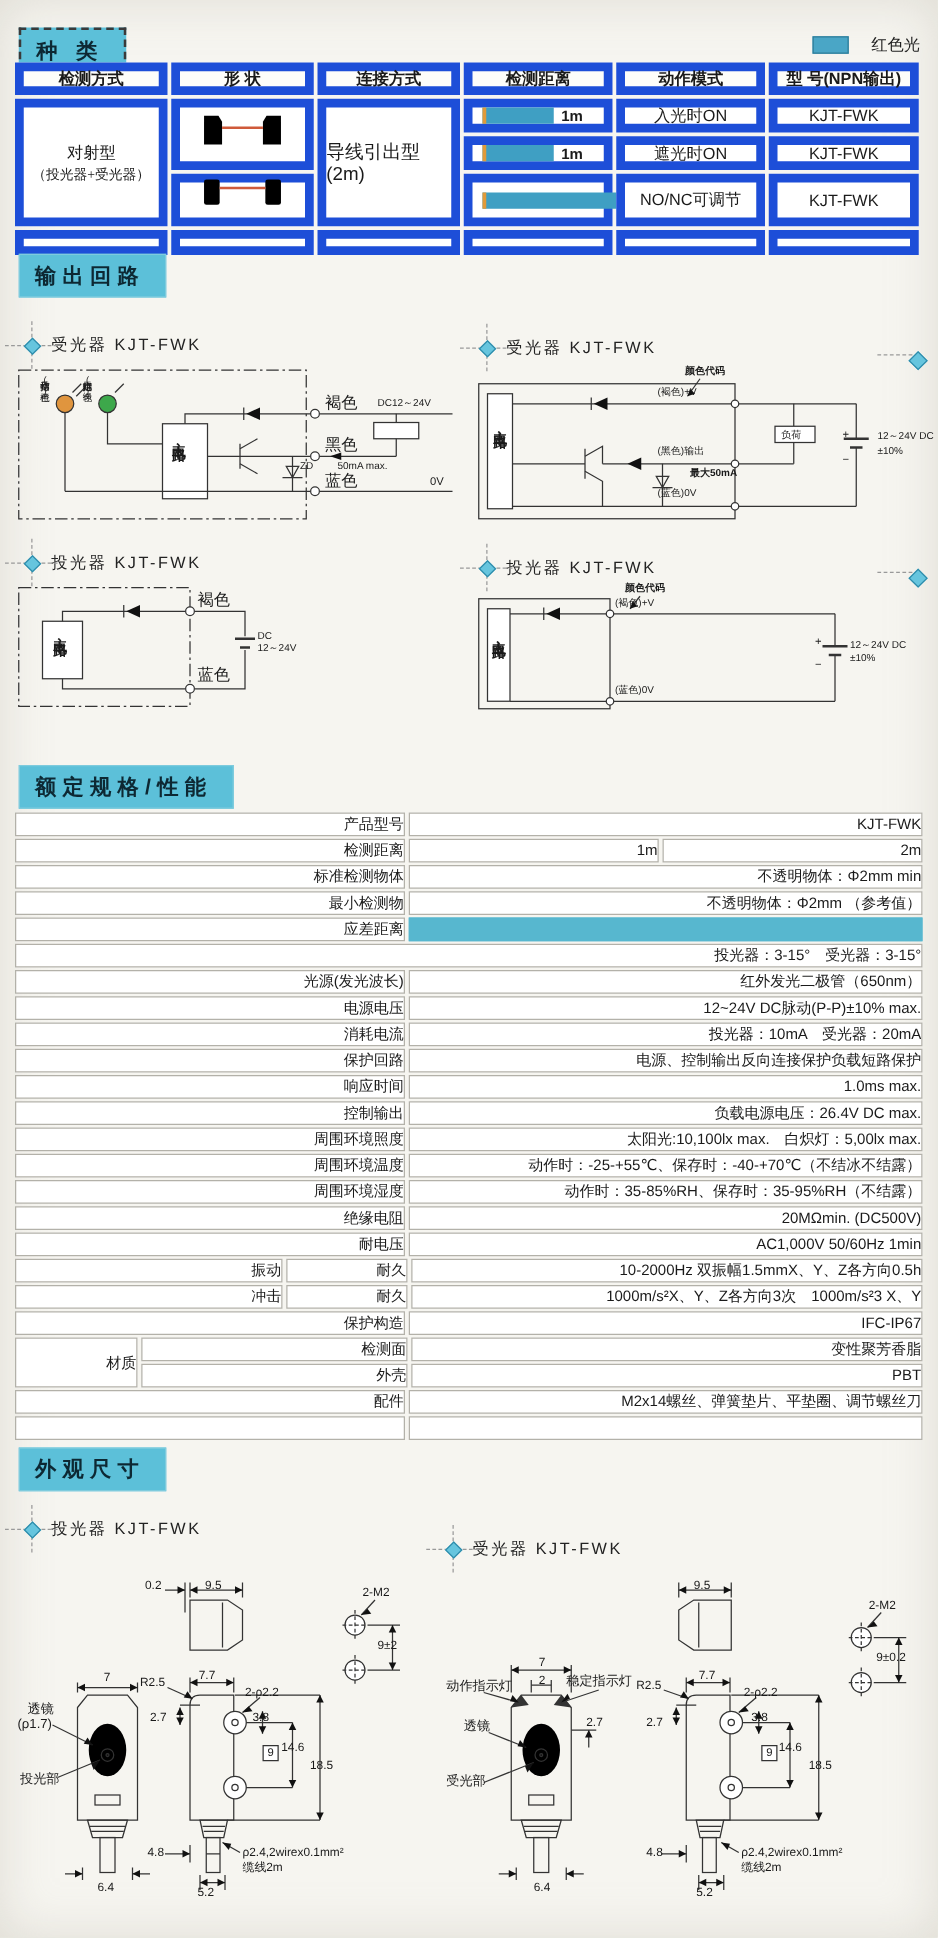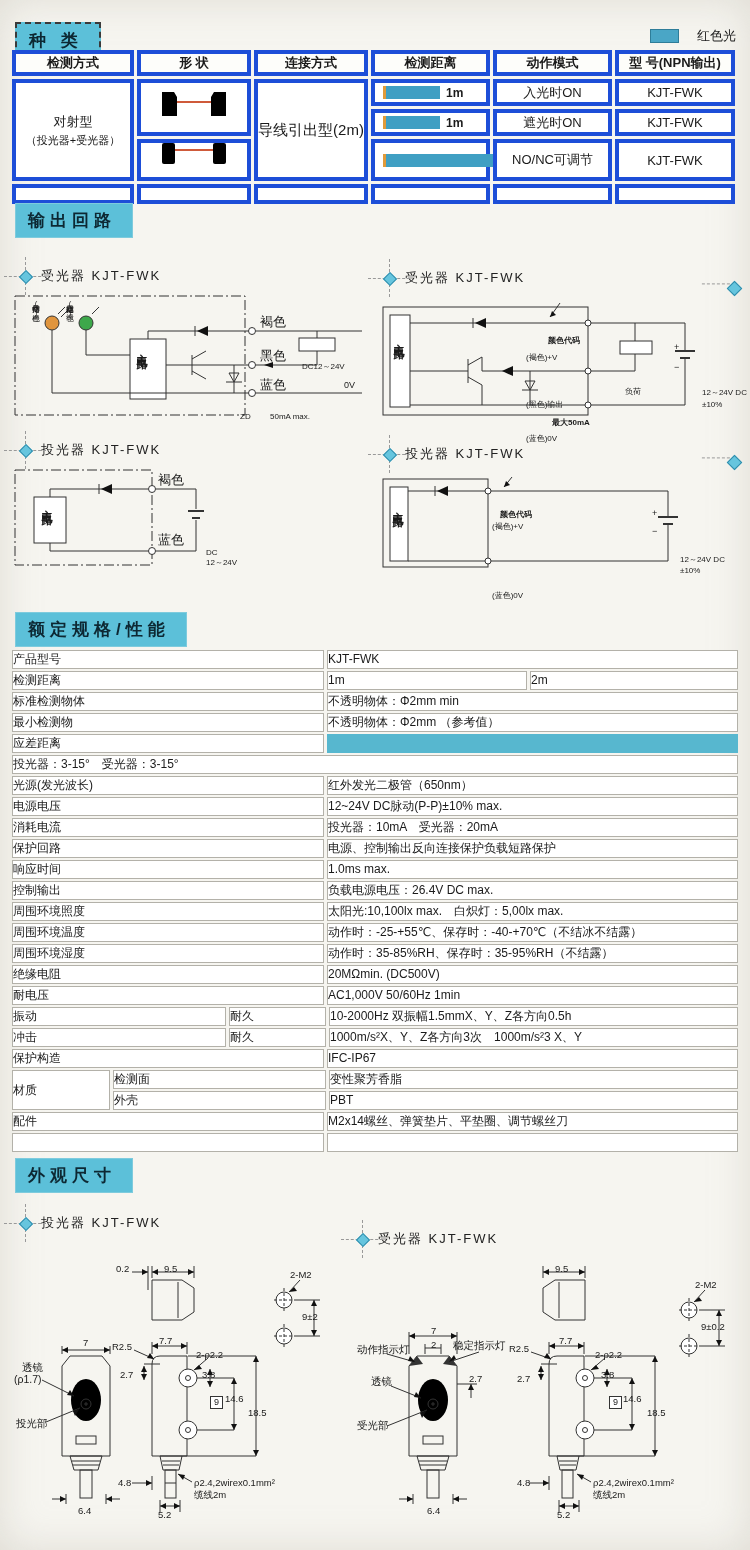--- a/index.html
+++ b/index.html
@@ -9,62 +9,62 @@
   
   .badge{position:absolute;background:#5cc0d9;color:#0d2833;font-weight:bold;font-size:17px;
          letter-spacing:5px;padding:5px 16px 5px 12px;white-space:nowrap;}
   .badge.dashed{border:2px dashed #3a3a3a;border-bottom:none;}
   .badge.plain{border:1px solid #7ecbdd;}
   
   .legend{position:absolute;top:27px;right:14px;display:flex;align-items:center;gap:18px;}
   .legend .swatch{width:27px;height:12px;background:#4aa6c6;border:1px solid #2e7d99;}
   .legend span{font-size:13px;}
   
-  .cell{background:#fff;border:4px solid #1d4ed8;display:flex;align-items:center;justify-content:center;
+  .cell{background:#fff;border:7px solid #1d4ed8;display:flex;align-items:center;justify-content:center;
         font-size:13px;text-align:left;}
   
   .t1{position:absolute;left:0;top:30px;display:grid;
       grid-template-columns:122px 114px 114px 119px 119px 120px;
       grid-template-rows:26px 27px 27px 42px 20px;gap:3px;width:723px;}
   .t1 .hd{font-weight:bold;background:#fdfdfa;}
   .t1 .dist{justify-content:flex-start;padding-left:8px;gap:6px;font-size:12px;font-weight:bold;}
   .bar{height:13px;background:#3f9fc3;border-left:3px solid #e09a3a;flex:0 0 auto;}
   .bar.w1{width:54px;}
   .bar.w2{width:108px;}
-  .method-cell{flex-direction:column;line-height:1.5;font-size:13px;}
+  .method-cell{flex-direction:column;line-height:1.5;font-size:13px;font-family:Liberation Serif, serif;}
   .method-cell .sub{font-size:11px;}
   
   .diagram{position:absolute;}
   .diagram svg line,.diagram svg path,.diagram svg rect,.diagram svg circle,
   .diagram svg polygon,.diagram svg polyline{stroke:#333;fill:none;stroke-width:1;}
   .dlab{position:absolute;font-size:10px;color:#1a1a1a;white-space:nowrap;line-height:1;}
   .dlab.v{writing-mode:vertical-rl;text-orientation:upright;font-size:7.5px;}
   .dlab.vb{writing-mode:vertical-rl;text-orientation:upright;font-size:11px;font-weight:bold;letter-spacing:2px;}
   .dlab.m{font-size:13px;}
   .dlab.s{font-size:9px;}
-  .dlab.xs{font-size:8px;margin-top:44px;}
+  .dlab.xs{font-size:8px;}
   .dlab.b{font-weight:bold;}
   .dlab.dim{font-size:9.5px;}
   .dlab.lab{font-size:10.5px;}
   .dlab.boxed{border:1px solid #333;padding:1px 3px;font-size:9px;background:#fff;}
   .diag-title{position:absolute;display:flex;align-items:center;font-size:13px;letter-spacing:2px;color:#222;}
   .dmark-wrap{position:relative;width:11px;height:11px;margin-right:10px;}
   .dmark-wrap::before{content:'';position:absolute;left:5px;top:-14px;height:38px;border-left:1px dashed #999;}
   .dmark-wrap::after{content:'';position:absolute;left:-16px;top:5px;width:42px;border-top:1px dashed #999;}
   .dmark{position:absolute;left:1px;top:1px;width:8px;height:8px;background:#66c5de;border:1px solid #2f8cab;
          transform:rotate(45deg);z-index:2;}
   .edge-marker{position:absolute;width:9px;height:9px;background:#66c5de;border:1px solid #2f8cab;
                transform:rotate(45deg);}
   .edge-marker::after{content:'';position:absolute;left:-30px;top:4px;width:28px;border-top:1px dashed #999;
                       transform:rotate(-45deg);transform-origin:right center;}
   
   .spec{position:absolute;left:0;top:38px;width:726px;}
   .srow{display:flex;gap:3px;margin-bottom:2px;}
   .scell{background:#fff;border:1px solid #b3b1a9;height:17px;line-height:17px;font-size:12px;
-         text-align:left;overflow:hidden;white-space:nowrap;}
+         text-align:right;overflow:hidden;white-space:nowrap;}
   .sl{width:310px;flex:0 0 auto;}
   .sv{flex:1;}
   .sv.fill{background:#57b7cf;border-color:#57b7cf;}
   .sl-a{width:212px;flex:0 0 auto;}
   .sl-b{width:95px;flex:0 0 auto;}
   .sv-a{width:198px;flex:0 0 auto;}
   .sv-b{flex:1;}
   .mat-group{display:flex;gap:3px;margin-bottom:2px;}
   .mat-left{width:96px;flex:0 0 auto;height:38px;line-height:38px;}
   .mat-col{display:flex;flex-direction:column;gap:2px;flex:1;}

